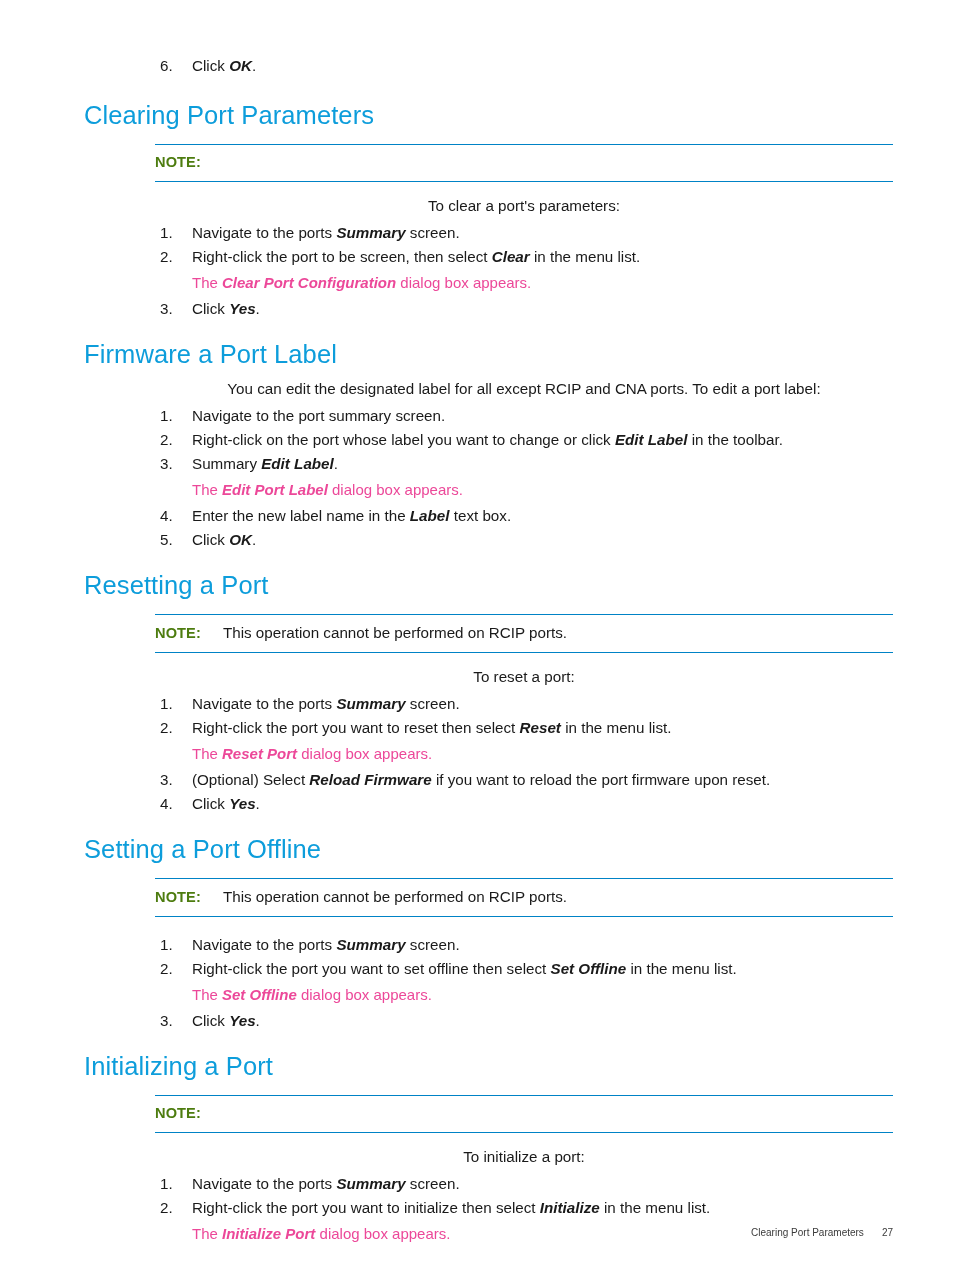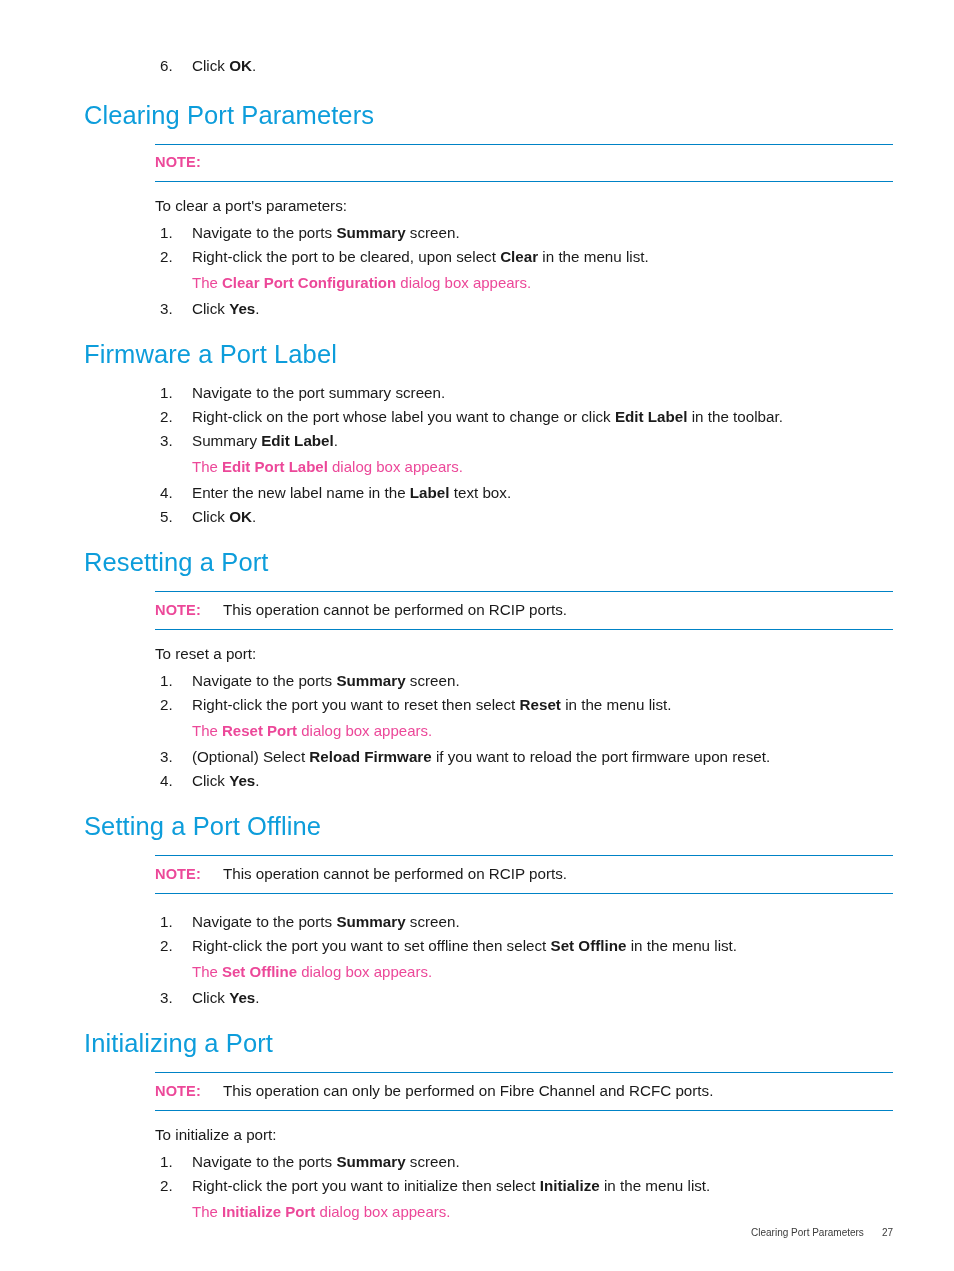--- a/index.html
+++ b/index.html
@@ -45,34 +45,35 @@
     margin-left: 155px;
     margin-right: 61px;
   }
 
   .para {
     font-size: 15.2px;
     line-height: 23px;
     margin: 0;
     padding: 0;
     color: #1a1a1a;
+    text-align: center;
   }
 
   
   .note {
     margin-left: 155px;
     margin-right: 61px;
     border-top: 1.6px solid #0083c6;
     border-bottom: 1.6px solid #0083c6;
     padding: 7px 0 8px 0;
     display: flex;
     align-items: baseline;
   }
   .note-label {
-    color: #ec4899;
+    color: #4d7c0f;
     font-weight: bold;
     font-size: 14.6px;
     line-height: 21px;
     flex: 0 0 auto;
     margin-right: 22px;
     letter-spacing: 0.1px;
   }
   .note-text {
     font-size: 15.2px;
     line-height: 21px;
@@ -101,21 +102,21 @@
   .step-body {
     flex: 1 1 auto;
   }
   .cont {
     
     margin-left: 37px;     
     font-size: 15px;
     line-height: 24px;
     color: #ec4899;
   }
-  b, strong { font-weight: bold; }
+  b, strong { font-weight: bold; font-style: italic; }
 
   
   .footer {
     position: absolute;
     left: 0;
     right: 61px;
     bottom: 29px;
     text-align: right;
     font-size: 10px;
     color: #3a3a3a;
@@ -156,35 +157,36 @@
       <div class="body-block">
         <p class="para">To clear a port's parameters:</p>
         <div class="sp-4"></div>
         <div class="steps">
           <div class="step">
             <span class="step-num">1.</span>
             <span class="step-body"><span>Navigate to the ports </span><b>Summary</b><span> screen.</span></span>
           </div>
           <div class="step">
             <span class="step-num">2.</span>
-            <span class="step-body"><span>Right-click the port to be cleared, upon select </span><b>Clear</b><span> in the menu list.</span></span>
+            <span class="step-body"><span>Right-click the port to be screen, then select </span><b>Clear</b><span> in the menu list.</span></span>
           </div>
           <div class="sp-2"></div>
           <div class="cont"><span>The </span><b>Clear Port Configuration</b><span> dialog box appears.</span></div>
           <div class="sp-2"></div>
           <div class="step">
             <span class="step-num">3.</span>
             <span class="step-body"><span>Click </span><b>Yes</b><span>.</span></span>
           </div>
         </div>
       </div>
       <div class="sp-18"></div>
       <h1 class="h1">Firmware a Port Label</h1>
       <div class="sp-8"></div>
       <div class="body-block">
+        <p class="para">You can edit the designated label for all except RCIP and CNA ports. To edit a port label:</p>
         <div class="sp-4"></div>
         <div class="steps">
           <div class="step">
             <span class="step-num">1.</span>
             <span class="step-body"><span>Navigate to the port summary screen.</span></span>
           </div>
           <div class="step">
             <span class="step-num">2.</span>
             <span class="step-body"><span>Right-click on the port whose label you want to change or click </span><b>Edit Label</b><span> in the toolbar.</span></span>
           </div>
@@ -264,21 +266,20 @@
             <span class="step-num">3.</span>
             <span class="step-body"><span>Click </span><b>Yes</b><span>.</span></span>
           </div>
         </div>
       </div>
       <div class="sp-18"></div>
       <h1 class="h1">Initializing a Port</h1>
       <div class="sp-14"></div>
       <div class="note">
         <span class="note-label">NOTE:</span>
-        <span class="note-text">This operation can only be performed on Fibre Channel and RCFC ports.</span>
       </div>
       <div class="sp-12"></div>
       <div class="body-block">
         <p class="para">To initialize a port:</p>
         <div class="sp-4"></div>
         <div class="steps">
           <div class="step">
             <span class="step-num">1.</span>
             <span class="step-body"><span>Navigate to the ports </span><b>Summary</b><span> screen.</span></span>
           </div>

